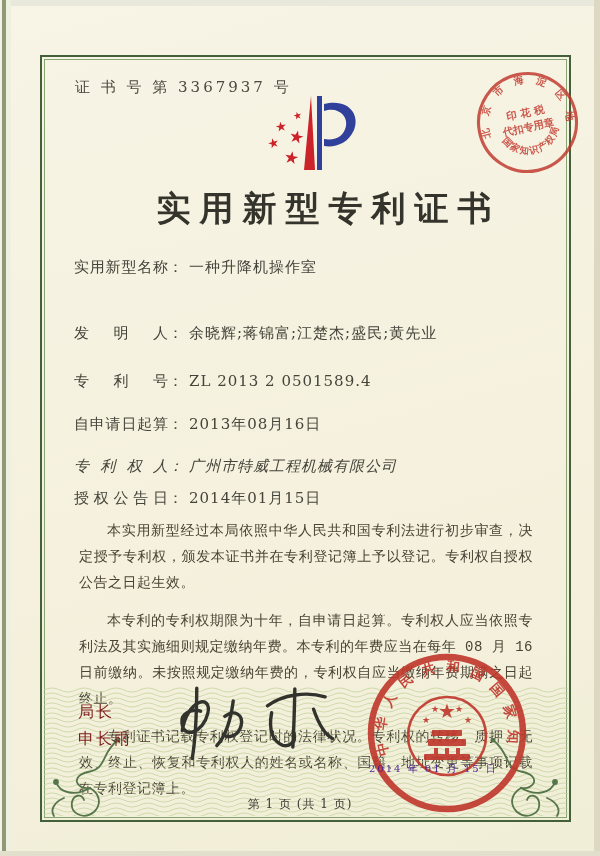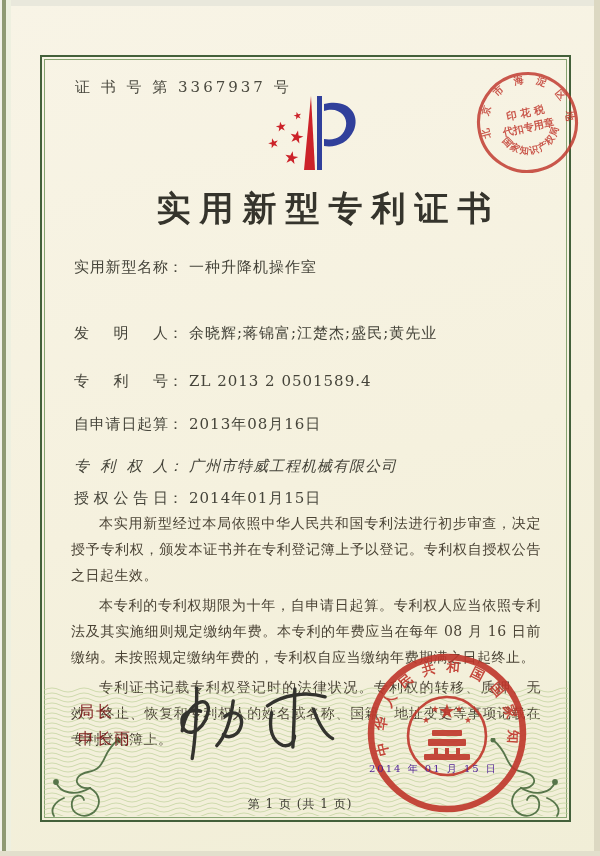--- a/index.html
+++ b/index.html
@@ -30,21 +30,21 @@
   .fields{position:absolute;left:74px;top:258px;width:460px;}
   .field-row{height:21px;font-size:15px;color:#45443a;white-space:nowrap;}
   .fr-0{margin-bottom:45px;} .fr-1{margin-bottom:27px;} .fr-2{margin-bottom:22px;}
   .fr-3{margin-bottom:21px;} .fr-4{margin-bottom:11px;font-style:italic;}
   .field-label{display:inline-block;width:94px;text-align:justify;text-align-last:justify;vertical-align:top;}
   .field-colon{display:inline-block;vertical-align:top;}
   .field-value{display:inline-block;margin-left:6px;letter-spacing:1px;vertical-align:top;}
 
   .body-text{position:absolute;left:67px;top:506px;width:478px;font-size:14px;
     line-height:26px;color:#4a4335;text-align:justify;letter-spacing:.5px;}
-  .body-text p{margin:4px;text-indent:2em;}
+  .body-text p{margin:12px;text-indent:2em;font-family:Liberation Mono, monospace;}
 
   .waves{position:absolute;left:44px;top:686px;z-index:1;}
 
   .sig-block{position:absolute;left:78px;top:698px;z-index:3;font-size:16px;color:#7f1d1d;line-height:27px;letter-spacing:2px;}
   .signature{position:absolute;left:168px;top:680px;z-index:3;transform:rotate(-2deg);}
 
   .flourish-left{position:absolute;left:44px;top:738px;z-index:2;}
   .flourish-right{position:absolute;left:487px;top:738px;z-index:2;transform:scaleX(-1);}
 
   .big-seal{position:absolute;left:362px;top:648px;z-index:3;opacity:.9;}

